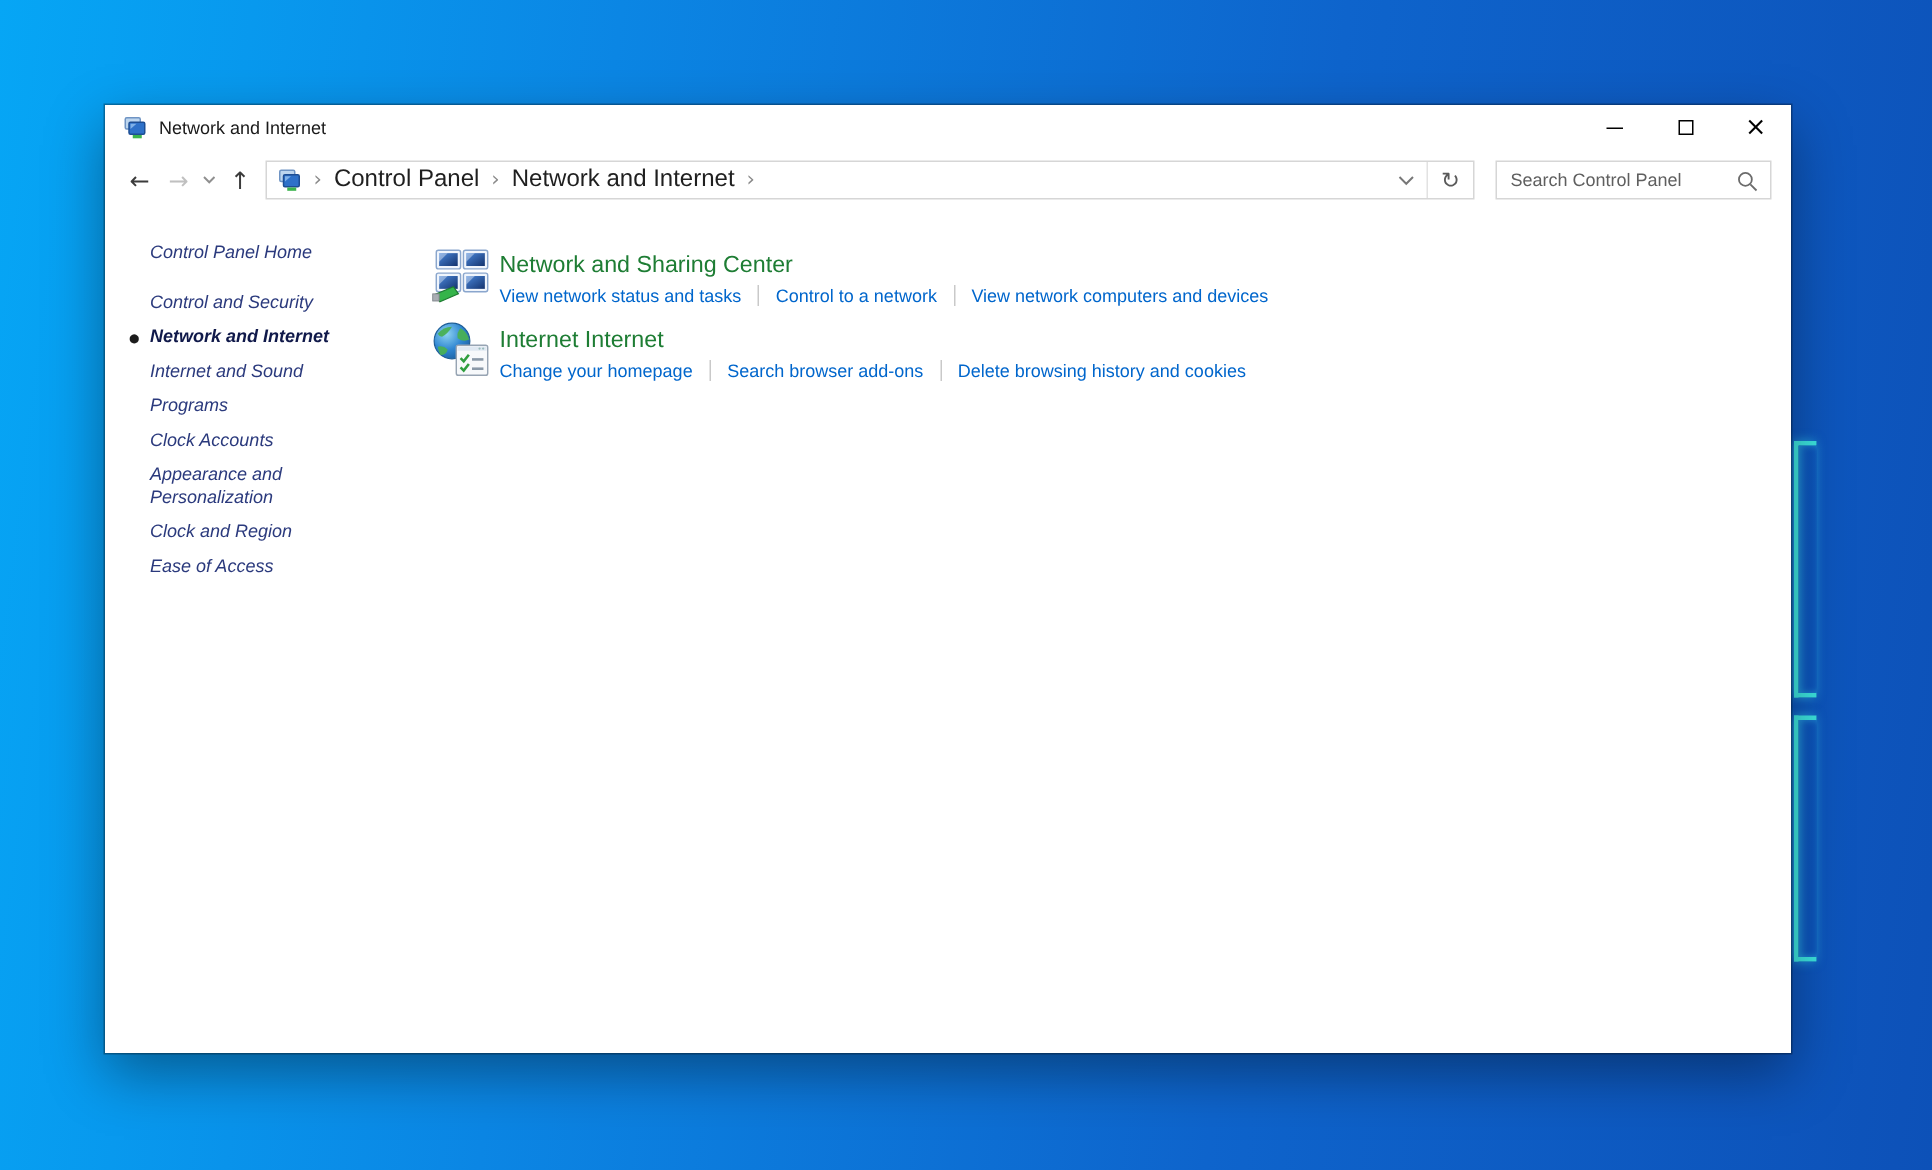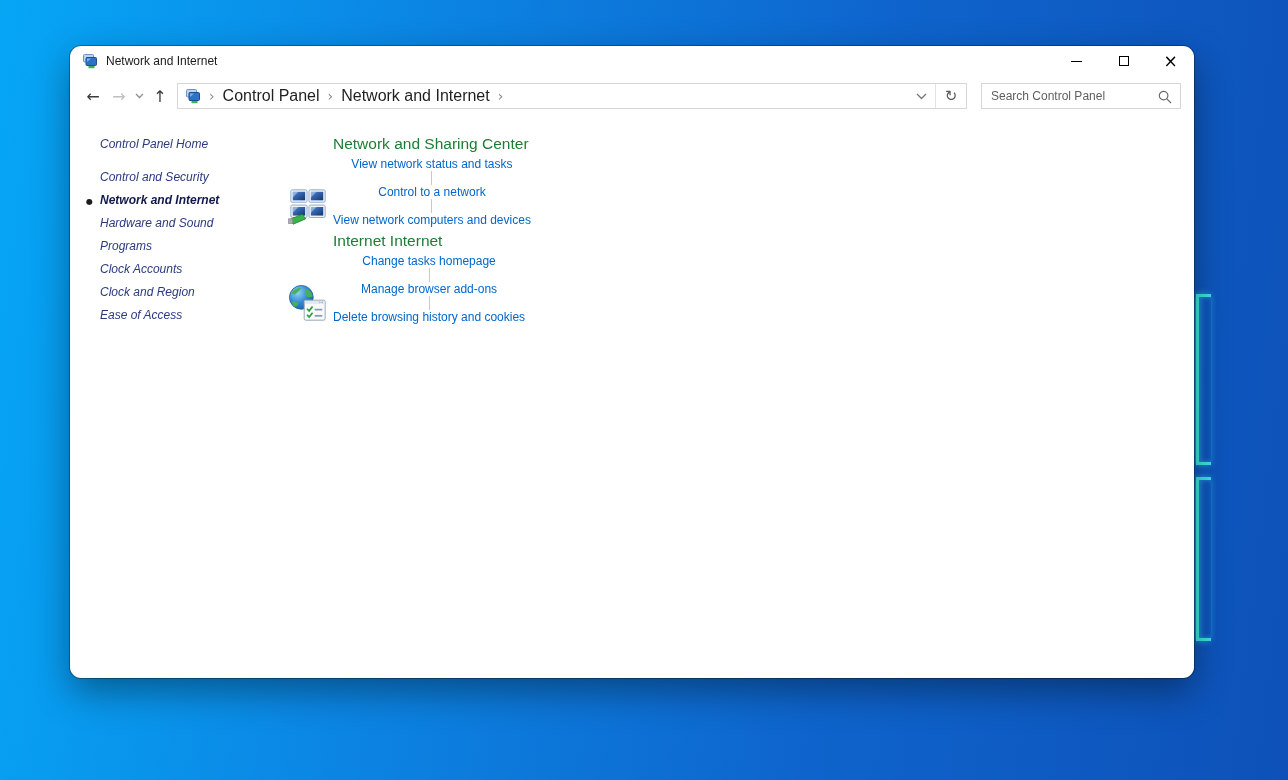--- a/index.html
+++ b/index.html
@@ -17,24 +17,23 @@
   .bg-rect {
     position: absolute; left: 1196px; width: 15px;
     border: 3px solid var(--accent-cyan); border-right: none;
     box-shadow: -1px 0 7px rgba(60,225,255,.55), inset 2px 0 5px rgba(60,225,255,.45);
   }
   .bg-rect.r1 { top: 294px; height: 171px; }
   .bg-rect.r2 { top: 477px; height: 164px; }
 
   
   .window {
-    position: absolute; left: 70px; top: 46px; width: 1124px; height: 632px;
+    position: absolute; left: 70px; top: 70px; width: 1124px; height: 632px;
     background: #ffffff;
     box-shadow: 0 0 0 1px rgba(0,0,0,.30), 0 14px 36px rgba(0,0,0,.38);
-    border-radius: 11px;
   }
 
   
   .titlebar { height: 30px; display: flex; align-items: center; padding-left: 12px; }
   .titlebar .tb-icon { width: 16px; height: 16px; margin-right: 8px; flex: none; }
   .titlebar .tb-title { font-size: 12px; color: #1a1a1a; flex: 1; }
   .tb-controls { display: flex; height: 100%; }
   .tb-btn { width: 47px; height: 100%; display: flex; align-items: center; justify-content: center; cursor: default; }
   .glyph-min { width: 11px; height: 1px; background: #000; display: block; }
   .glyph-max { width: 10px; height: 10px; border: 1px solid #000; display: block; }
@@ -63,21 +62,21 @@
   .crumb { font-size: 16px; color: #1f1f1f; white-space: nowrap; cursor: default; }
   .addr-spacer { flex: 1; }
   .addr-dd { width: 28px; height: 100%; display: flex; align-items: center; justify-content: center; }
   .addr-divider { width: 1px; height: 24px; background: #e2e2e2; }
   .refresh-btn {
     width: 30px; height: 100%; display: flex; align-items: center; justify-content: center;
     font-family: "DejaVu Sans", sans-serif; font-size: 15px; color: #5a5a5a;
   }
 
   .searchbox {
-    width: 200px; height: 26px; margin-left: 14px; border: 1px solid #d6d6d6;
+    width: 184px; height: 26px; margin-left: 14px; border: 1px solid #d6d6d6;
     position: relative; flex: none; background: #fff;
   }
   .searchbox input {
     width: 100%; height: 100%; border: none; outline: none;
     padding: 0 28px 0 9px; font-size: 12px; color: #1f1f1f;
     font-family: "Liberation Sans", sans-serif;
   }
   .searchbox input::placeholder { color: #5f5f5f; opacity: 1; }
   .search-icon { position: absolute; right: 8px; top: 6px; }
 
@@ -95,21 +94,21 @@
   }
 
   
   .main { position: absolute; left: 218px; top: 88px; right: 24px; }
   .group { display: flex; align-items: flex-end; margin-bottom: 4px; min-height: 46px; }
   .group-icon { width: 40px; height: 40px; margin: 1px 5px 0 0; flex: none; }
   .group-title {
     font-size: 15.5px; font-weight: 400; color: var(--heading-green);
     line-height: 19px; margin-bottom: 4px; cursor: pointer;
   }
-  .links-row { display: flex; align-items: center; flex-direction: column; }
+  .links-row { display: flex; align-items: center; }
   .task-link { font-size: 12px; color: var(--task-link-blue); line-height: 14px; cursor: pointer; white-space: nowrap; }
   .link-sep { width: 1px; height: 14px; background: #c9c9c9; margin: 0 11px; flex: none; }
 </style>
 </head>
 <body>
 
 <div class="bg-rect r1"></div>
 <div class="bg-rect r2"></div>
 
 <div class="window">
@@ -182,23 +181,24 @@
     </div>
   </div>
 
   <div class="sidebar">
     <span class="side-item home">Control Panel Home</span>
     <span class="side-item">Control and Security</span>
     <span class="side-item selected">
       <span class="side-bullet">●</span>
       <span>Network and Internet</span>
     </span>
-    <span class="side-item">Hardware and Sound</span>
+    <span class="side-item">Internet and Sound</span>
     <span class="side-item">Programs</span>
     <span class="side-item">Clock Accounts</span>
+    <span class="side-item" style="width:160px;">Appearance and Personalization</span>
     <span class="side-item">Clock and Region</span>
     <span class="side-item">Ease of Access</span>
   </div>
 
   <div class="main">
 
     <div class="group">
       <span class="group-icon">
         <svg width="40" height="40" viewBox="0 0 42 42">
           <defs>
@@ -257,23 +257,23 @@
           <circle cx="33.3" cy="19.3" r="0.8" fill="#9bb"></circle>
           <path d="M20 26 l2.2 2.2 l3.6 -4.6" fill="none" stroke="#2f9e3f" stroke-width="1.8"></path>
           <rect x="28" y="26" width="8" height="1.8" fill="#8a99a8"></rect>
           <path d="M20 32.5 l2.2 2.2 l3.6 -4.6" fill="none" stroke="#2f9e3f" stroke-width="1.8"></path>
           <rect x="28" y="32.5" width="8" height="1.8" fill="#8a99a8"></rect>
         </svg>
       </span>
       <div>
         <div class="group-title">Internet Internet</div>
         <div class="links-row">
-          <span class="task-link">Change tasks homepage</span>
-          <span class="link-sep"></span>
-          <span class="task-link">Manage browser add-ons</span>
+          <span class="task-link">Change your homepage</span>
+          <span class="link-sep"></span>
+          <span class="task-link">Search browser add-ons</span>
           <span class="link-sep"></span>
           <span class="task-link">Delete browsing history and cookies</span>
         </div>
       </div>
     </div>
 
   </div>
 </div>
 
 </body></html>

